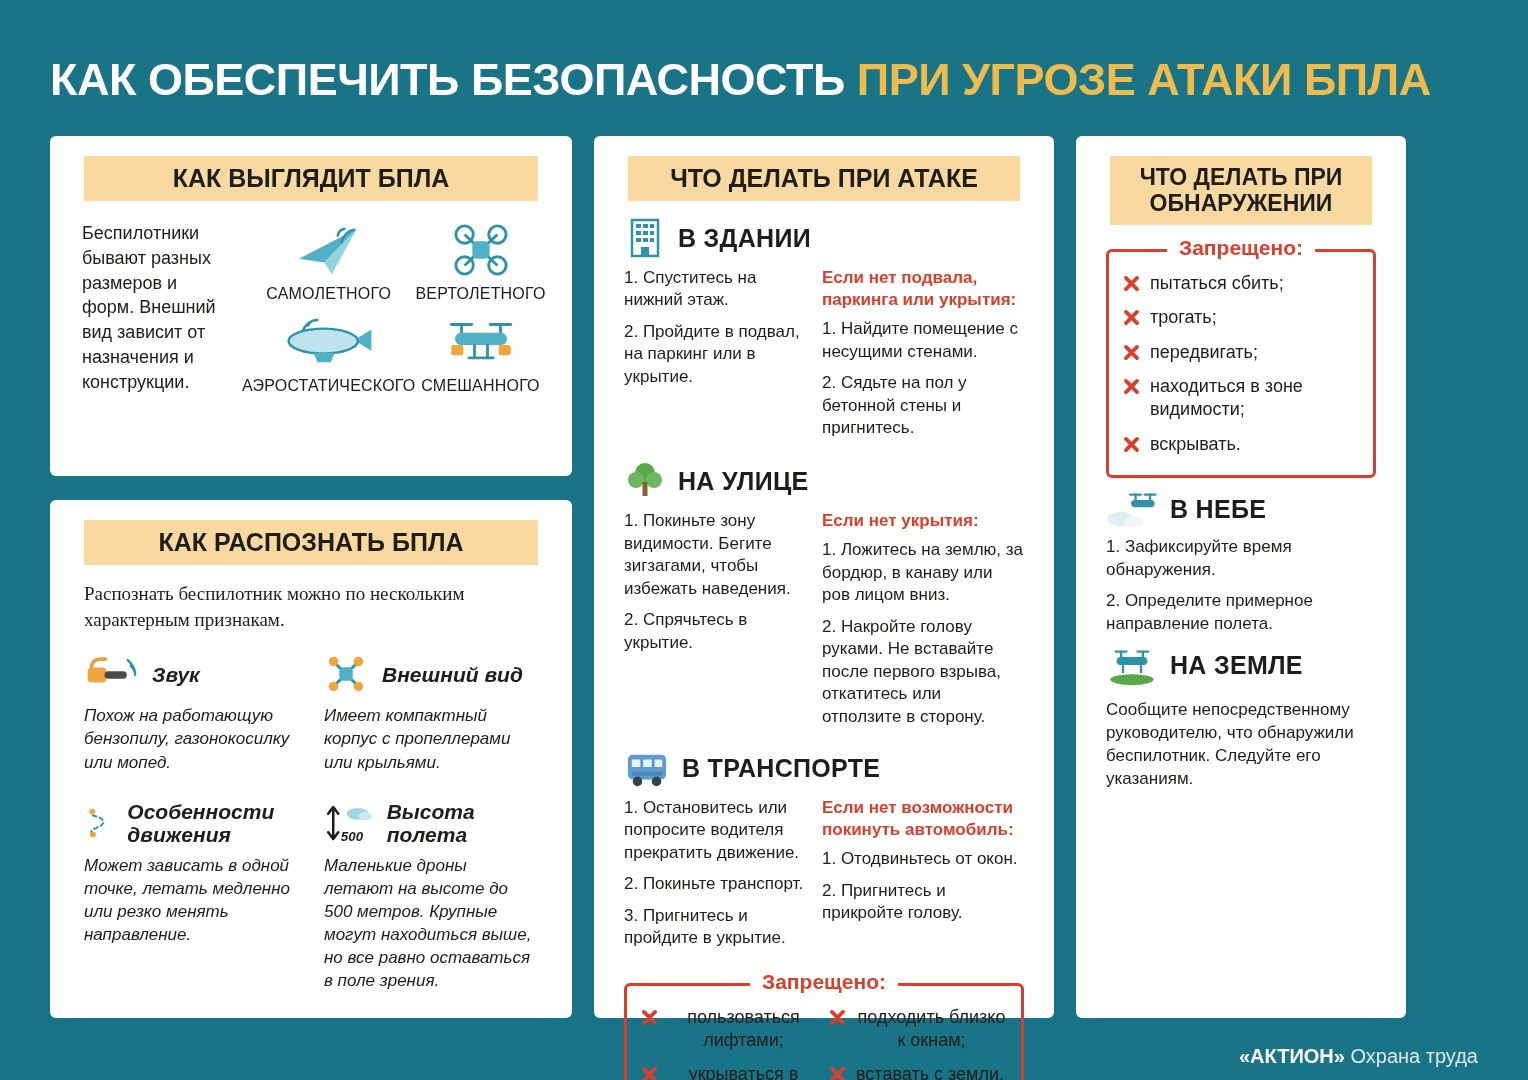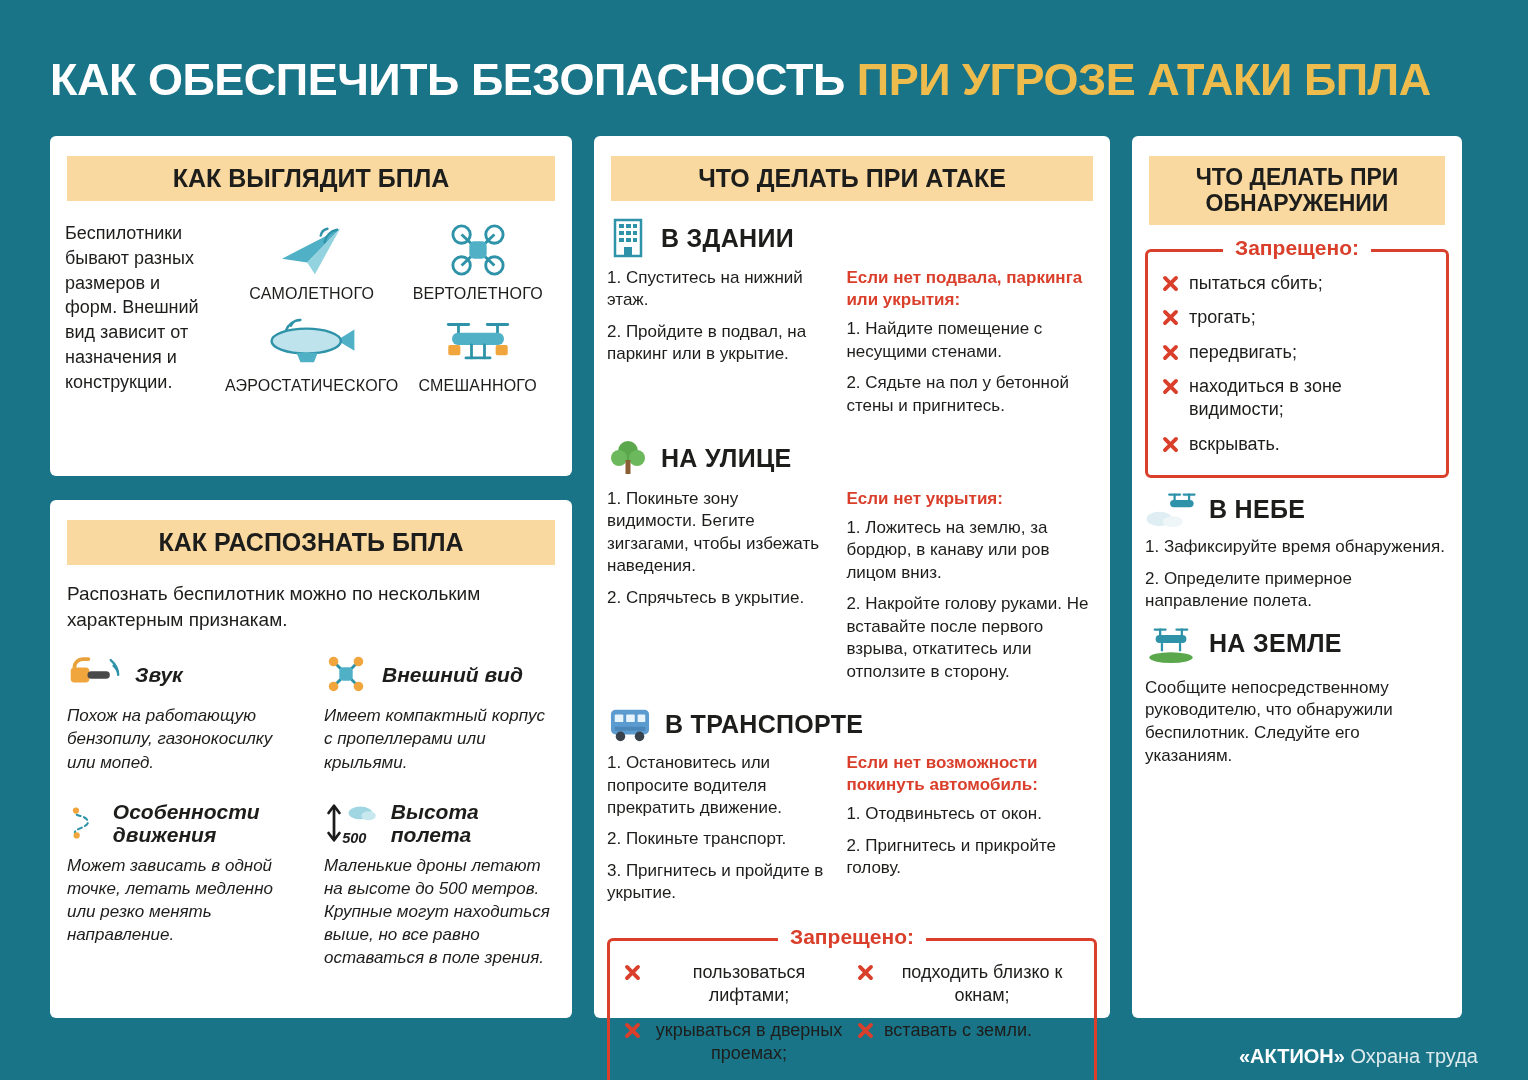--- a/index.html
+++ b/index.html
@@ -16,24 +16,24 @@
     font-size: 45px;
     font-weight: 700;
     color: #ffffff;
     letter-spacing: -0.5px;
     white-space: nowrap;
   }
   .poster-title .accent { color: #eebb4d; }
 
   .cols { display: flex; gap: 22px; padding: 0 50px; height: 882px; align-items: stretch; }
   .col-left  { width: 522px; display: flex; flex-direction: column; gap: 24px; }
-  .col-mid   { width: 516px; }
+  .col-mid   { width: 460px; }
   .col-right { width: 330px; }
 
-  .card { background: #ffffff; border-radius: 6px; padding: 16px 11px; }
+  .card { background: #ffffff; border-radius: 6px; padding: 16px 28px; }
   .card-appearance { height: 340px; }
   .card-recognize  { flex: 1; }
   .card-full { height: 100%; }
 
   .band {
     background: #fad9a0;
     font-weight: 700;
     font-size: 25px;
     text-align: center;
     padding: 8px 6px;
@@ -42,21 +42,21 @@
   .band-small { font-size: 23px; line-height: 1.15; margin-bottom: 14px; }
 
   
   .appearance-body { display: flex; gap: 8px; padding: 4px 4px 0; }
   .appearance-intro { flex: 0 0 152px; font-size: 18px; line-height: 1.38; }
   .types-grid { flex: 1; display: grid; grid-template-columns: 1fr 1fr; row-gap: 14px; }
   .type-cell { display: flex; flex-direction: column; align-items: center; justify-content: flex-end; gap: 7px; text-align: center; }
   .type-label { font-size: 16px; letter-spacing: .2px; }
 
   
-  .recognize-intro { font-size: 19px; line-height: 1.35; margin: 0 6px 20px; }
+  .recognize-intro { font-size: 19px; line-height: 1.35; margin: 0 6px 20px; font-family: Liberation Serif, serif; }
   .features { display: grid; grid-template-columns: 1fr 1fr; column-gap: 26px; row-gap: 26px; margin: 0 6px; font-style: italic; }
   .feature-head { display: flex; align-items: center; gap: 14px; margin-bottom: 8px; }
   .feature-title { font-size: 21px; font-weight: 700; line-height: 1.1; }
   .feature-text { font-size: 17px; line-height: 1.36; }
 
   
   .sec-head { display: flex; align-items: center; gap: 12px; margin: 12px 2px 8px; }
   .sec-title { font-size: 25px; font-weight: 700; letter-spacing: .3px; }
   .sec-body { display: flex; gap: 14px; padding: 0 2px; }
   .sec-left { flex: 0 0 46%; }

